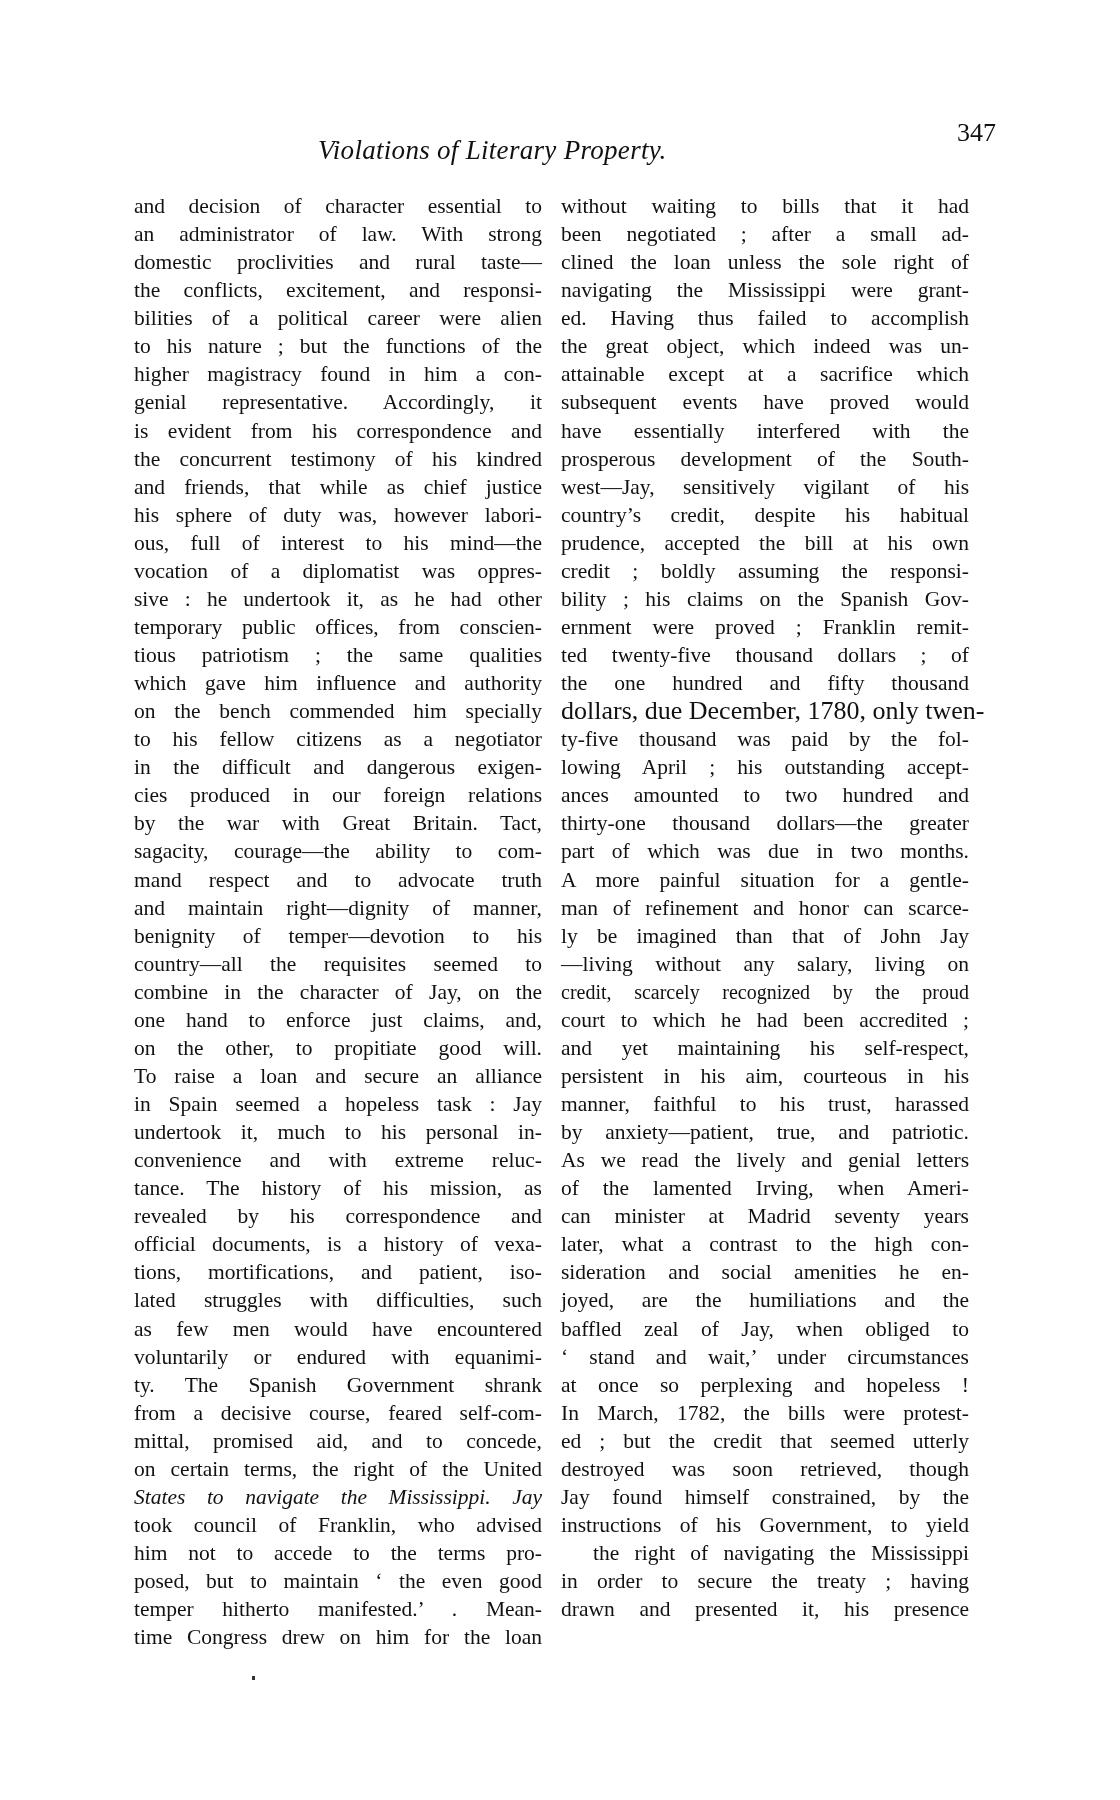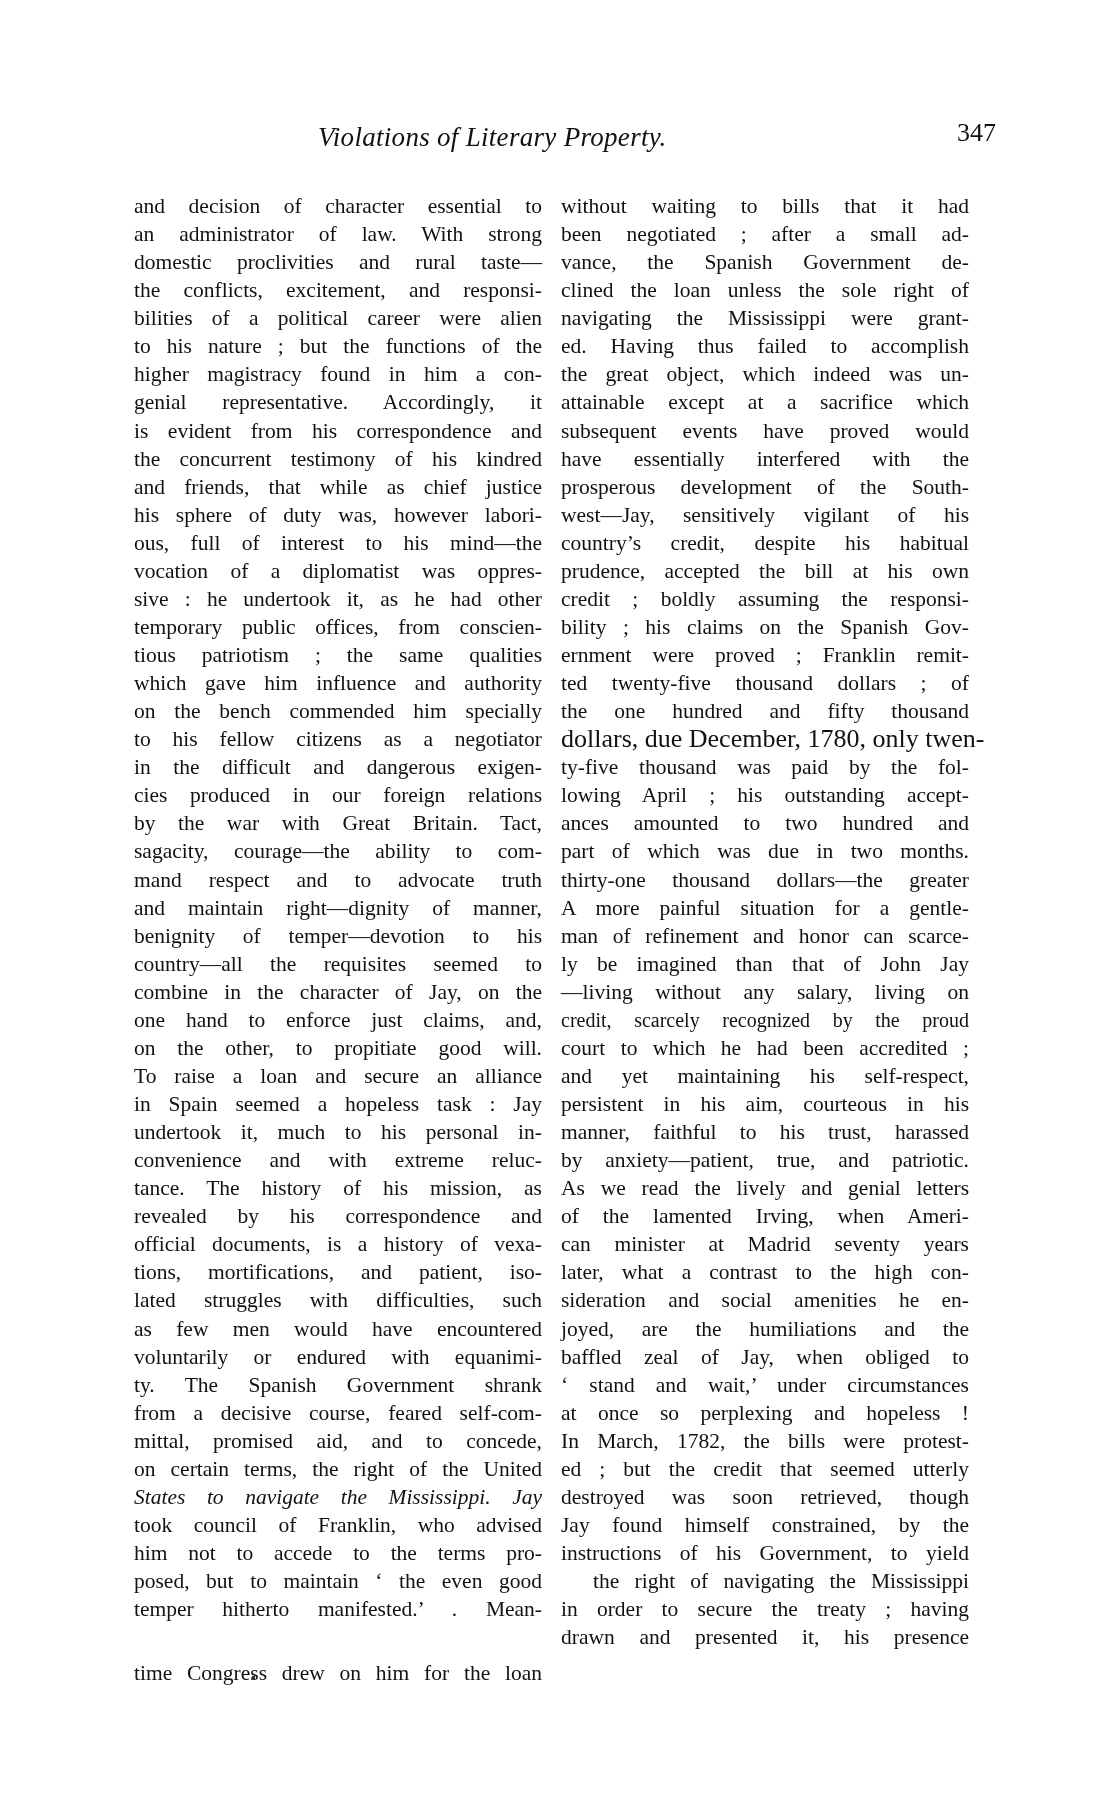--- a/index.html
+++ b/index.html
@@ -5,21 +5,21 @@
   html, body { margin: 0; padding: 0; background: #ffffff; }
   body {
     width: 1120px; height: 1800px; position: relative; overflow: hidden;
     font-family: "Liberation Serif", "DejaVu Serif", serif;
     color: #111111;
   }
   .page-header {
     position: absolute; left: 0; top: 118px; width: 1120px; height: 40px;
   }
   .running-title {
-    position: absolute; left: 318px; top: 4px;
+    position: absolute; left: 318px; top: 17px;
     font-style: italic; font-size: 27px; letter-spacing: 0.3px;
   }
   .page-number {
     position: absolute; left: 957px; top: 0;
     font-size: 26px;
   }
   .column {
     position: absolute; top: 192px; width: 408px;
   }
   .col-left { left: 134px; }
@@ -86,48 +86,47 @@
     <span class="line" style="height: 28.0769px; line-height: 28.0769px; font-size: 21.5px; display: block;">voluntarily or endured with equanimi-</span>
     <span class="line" style="height: 28.0769px; line-height: 28.0769px; font-size: 21.5px; display: block;">ty.  The Spanish Government shrank</span>
     <span class="line" style="height: 28.0769px; line-height: 28.0769px; font-size: 21.5px; display: block;">from a decisive course, feared self-com-</span>
     <span class="line" style="height: 28.0769px; line-height: 28.0769px; font-size: 21.5px; display: block;">mittal, promised aid, and to concede,</span>
     <span class="line" style="height: 28.0769px; line-height: 28.0769px; font-size: 21.5px; display: block;">on certain terms, the right of the United</span>
     <span class="line" style="height: 28.0769px; line-height: 28.0769px; font-size: 21.5px; display: block; font-style: italic;">States to navigate the Mississippi.  Jay</span>
     <span class="line" style="height: 28.0769px; line-height: 28.0769px; font-size: 21.5px; display: block;">took council of Franklin, who advised</span>
     <span class="line" style="height: 28.0769px; line-height: 28.0769px; font-size: 21.5px; display: block;">him not to accede to the terms pro-</span>
     <span class="line" style="height: 28.0769px; line-height: 28.0769px; font-size: 21.5px; display: block;">posed, but to maintain ‘ the even good</span>
     <span class="line" style="height: 28.0769px; line-height: 28.0769px; font-size: 21.5px; display: block;">temper hitherto manifested.’ .  Mean-</span>
-    <span class="line" style="height: 28.0769px; line-height: 28.0769px; font-size: 21.5px; display: block; margin-top: 36px;">time Congress drew on him for the loan</span>
+    <span class="line" style="height: 28.0769px; line-height: 28.0769px; font-size: 21.5px; display: block;">time Congress drew on him for the loan</span>
   </div>
 <div class="column col-right" id="col-right">
     <span class="line" style="height: 28.0769px; line-height: 28.0769px; font-size: 21.5px; display: block;">without waiting to bills that it had</span>
     <span class="line" style="height: 28.0769px; line-height: 28.0769px; font-size: 21.5px; display: block;">been negotiated ; after a small ad-</span>
-    <span class="line" style="height: 28.0769px; line-height: 28.0769px; font-size: 21.5px; display: block;">vance, the Spanish Government de-</span>
     <span class="line" style="height: 28.0769px; line-height: 28.0769px; font-size: 21.5px; display: block;">clined the loan unless the sole right of</span>
     <span class="line" style="height: 28.0769px; line-height: 28.0769px; font-size: 21.5px; display: block;">navigating the Mississippi were grant-</span>
     <span class="line" style="height: 28.0769px; line-height: 28.0769px; font-size: 21.5px; display: block;">ed.  Having thus failed to accomplish</span>
     <span class="line" style="height: 28.0769px; line-height: 28.0769px; font-size: 21.5px; display: block;">the great object, which indeed was un-</span>
     <span class="line" style="height: 28.0769px; line-height: 28.0769px; font-size: 21.5px; display: block;">attainable except at a sacrifice which</span>
     <span class="line" style="height: 28.0769px; line-height: 28.0769px; font-size: 21.5px; display: block;">subsequent events have proved would</span>
     <span class="line" style="height: 28.0769px; line-height: 28.0769px; font-size: 21.5px; display: block;">have essentially interfered with the</span>
     <span class="line" style="height: 28.0769px; line-height: 28.0769px; font-size: 21.5px; display: block;">prosperous development of the South-</span>
     <span class="line" style="height: 28.0769px; line-height: 28.0769px; font-size: 21.5px; display: block;">west—Jay, sensitively vigilant of his</span>
     <span class="line" style="height: 28.0769px; line-height: 28.0769px; font-size: 21.5px; display: block;">country’s credit, despite his habitual</span>
     <span class="line" style="height: 28.0769px; line-height: 28.0769px; font-size: 21.5px; display: block;">prudence, accepted the bill at his own</span>
     <span class="line" style="height: 28.0769px; line-height: 28.0769px; font-size: 21.5px; display: block;">credit ; boldly assuming the responsi-</span>
     <span class="line" style="height: 28.0769px; line-height: 28.0769px; font-size: 21.5px; display: block;">bility ; his claims on the Spanish Gov-</span>
     <span class="line" style="height: 28.0769px; line-height: 28.0769px; font-size: 21.5px; display: block;">ernment were proved ; Franklin remit-</span>
     <span class="line" style="height: 28.0769px; line-height: 28.0769px; font-size: 21.5px; display: block;">ted twenty-five thousand dollars ; of</span>
     <span class="line" style="height: 28.0769px; line-height: 28.0769px; font-size: 21.5px; display: block;">the one hundred and fifty thousand</span>
     <span class="line" style="height: 28.0769px; line-height: 28.0769px; font-size: 26px; display: block;">dollars, due December, 1780, only twen-</span>
     <span class="line" style="height: 28.0769px; line-height: 28.0769px; font-size: 21.5px; display: block;">ty-five thousand was paid by the fol-</span>
     <span class="line" style="height: 28.0769px; line-height: 28.0769px; font-size: 21.5px; display: block;">lowing April ; his outstanding accept-</span>
     <span class="line" style="height: 28.0769px; line-height: 28.0769px; font-size: 21.5px; display: block;">ances amounted to two hundred and</span>
+    <span class="line" style="height: 28.0769px; line-height: 28.0769px; font-size: 21.5px; display: block;">thirty-one thousand dollars—the greater</span>
     <span class="line" style="height: 28.0769px; line-height: 28.0769px; font-size: 21.5px; display: block;">part of which was due in two months.</span>
-    <span class="line" style="height: 28.0769px; line-height: 28.0769px; font-size: 21.5px; display: block;">thirty-one thousand dollars—the greater</span>
     <span class="line" style="height: 28.0769px; line-height: 28.0769px; font-size: 21.5px; display: block;">A more painful situation for a gentle-</span>
     <span class="line" style="height: 28.0769px; line-height: 28.0769px; font-size: 21.5px; display: block;">man of refinement and honor can scarce-</span>
     <span class="line" style="height: 28.0769px; line-height: 28.0769px; font-size: 21.5px; display: block;">ly be imagined than that of John Jay</span>
     <span class="line" style="height: 28.0769px; line-height: 28.0769px; font-size: 21.5px; display: block;">—living without any salary, living on</span>
     <span class="line" style="height: 28.0769px; line-height: 28.0769px; font-size: 20px; display: block;">credit, scarcely recognized by the proud</span>
     <span class="line" style="height: 28.0769px; line-height: 28.0769px; font-size: 21.5px; display: block;">court to which he had been accredited ;</span>
     <span class="line" style="height: 28.0769px; line-height: 28.0769px; font-size: 21.5px; display: block;">and yet maintaining his self-respect,</span>
     <span class="line" style="height: 28.0769px; line-height: 28.0769px; font-size: 21.5px; display: block;">persistent in his aim, courteous in his</span>
     <span class="line" style="height: 28.0769px; line-height: 28.0769px; font-size: 21.5px; display: block;">manner, faithful to his trust, harassed</span>
     <span class="line" style="height: 28.0769px; line-height: 28.0769px; font-size: 21.5px; display: block;">by anxiety—patient, true, and patriotic.</span>

